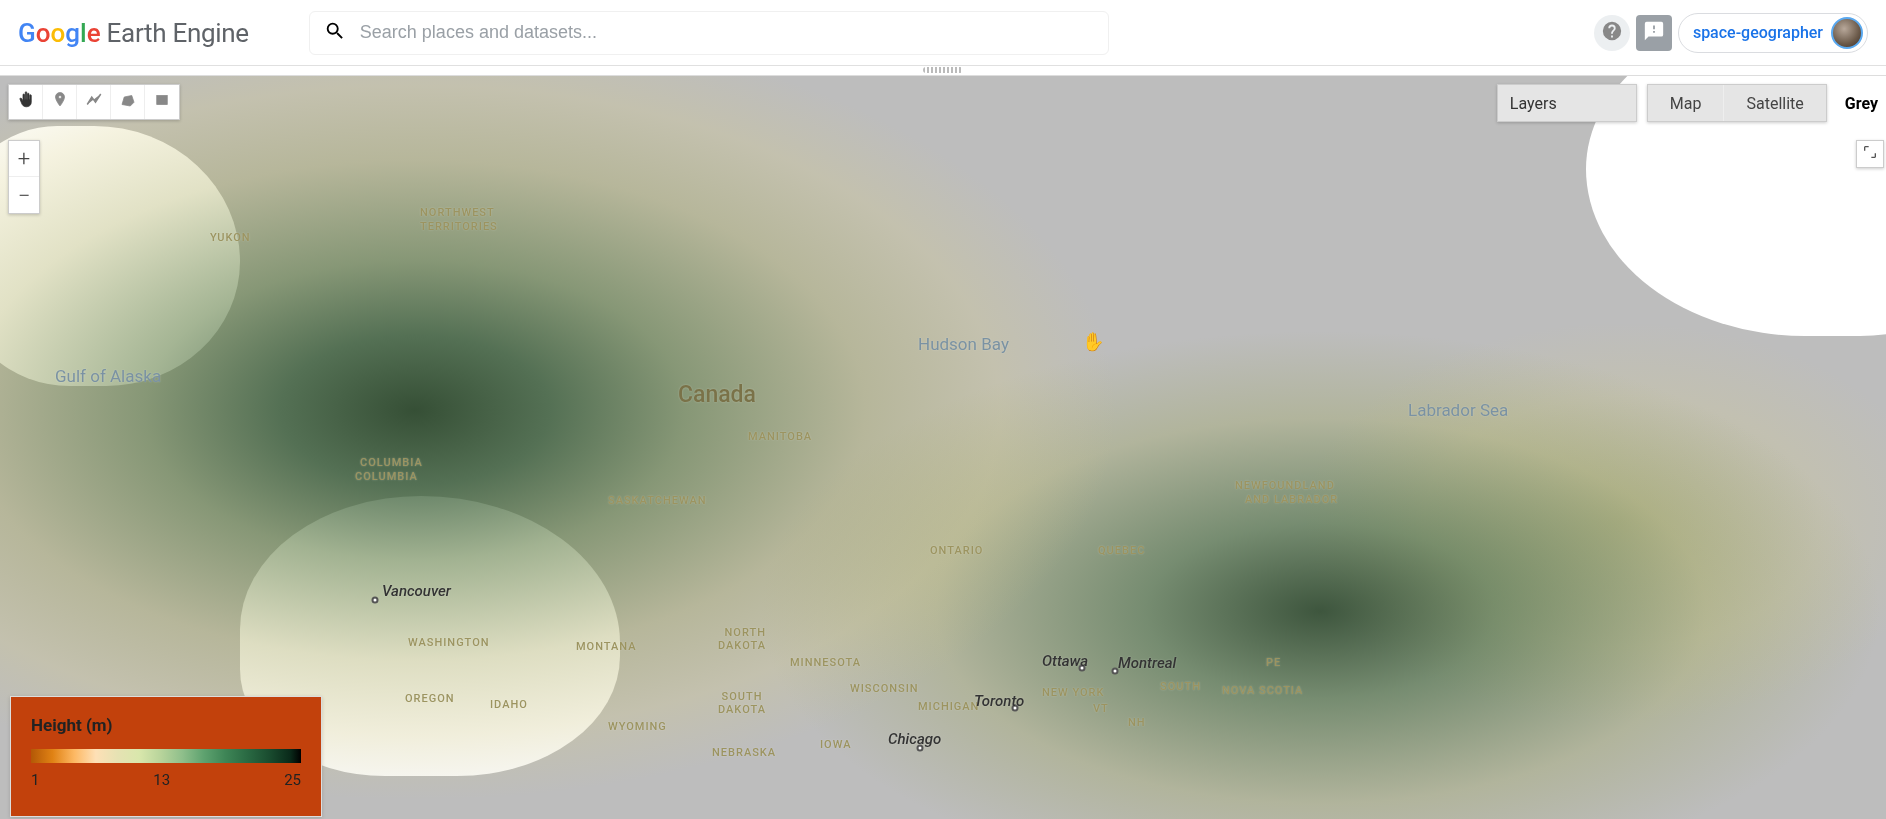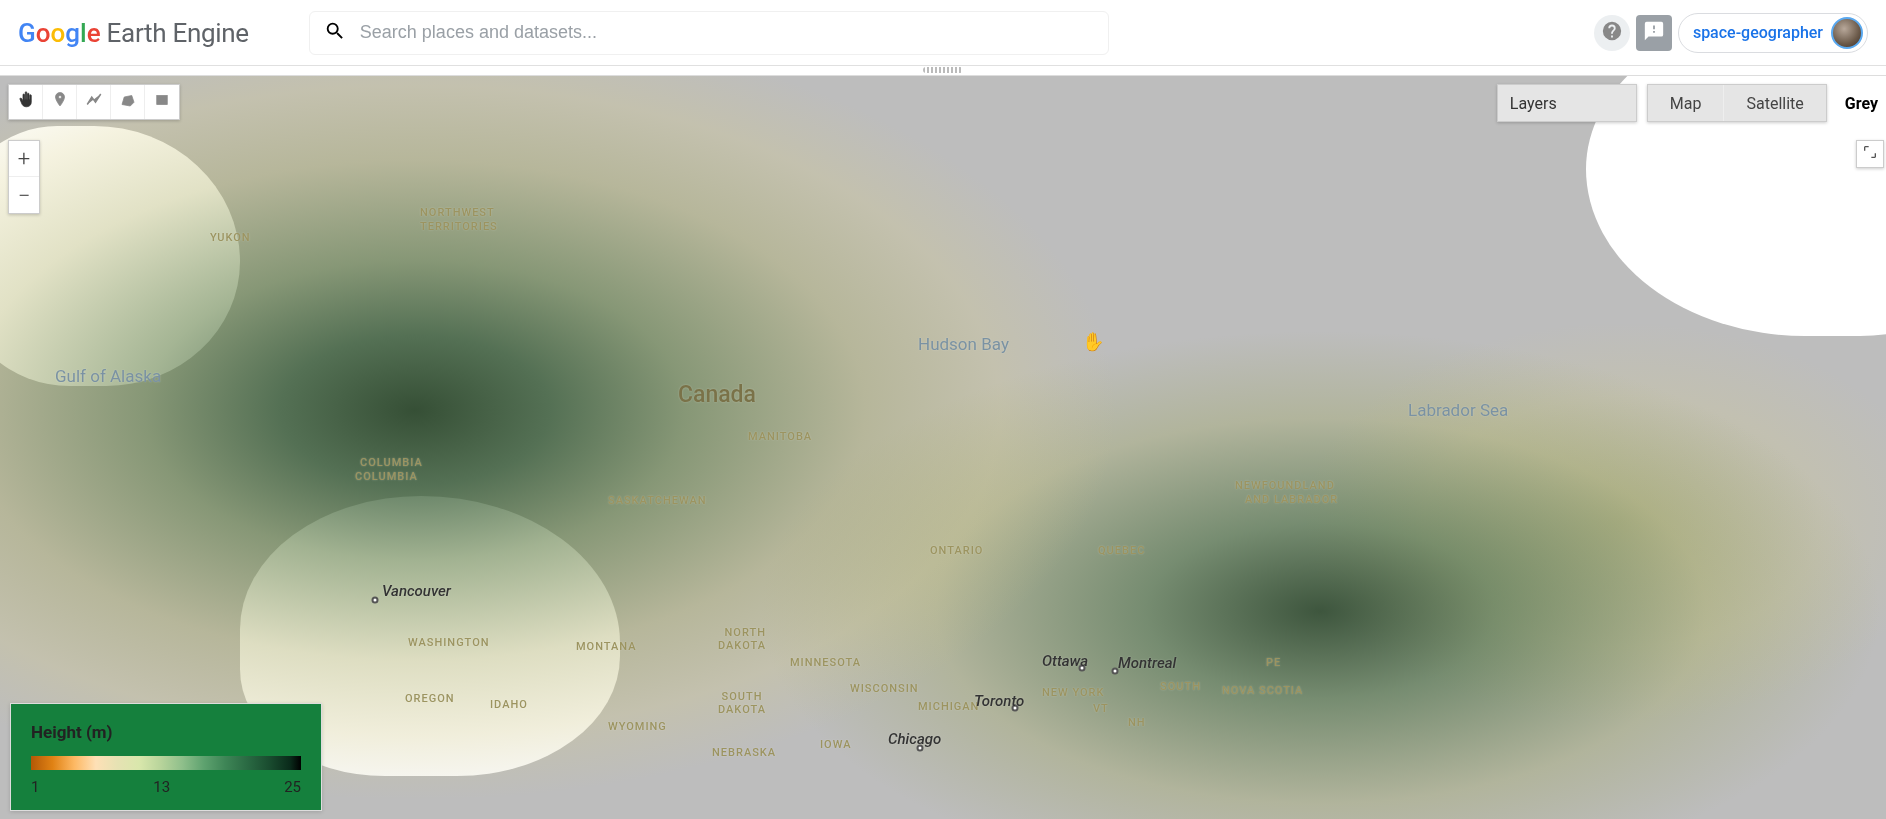--- a/index.html
+++ b/index.html
@@ -153,24 +153,24 @@
   .fullscreen {
     position:absolute; top:64px; right:2px;
     width:28px; height:28px; background:#fff; border:1px solid #ccc;
     box-shadow:0 1px 3px rgba(0,0,0,0.2);
     display:flex; align-items:center; justify-content:center; cursor:pointer;
   }
   .fullscreen svg { width:16px; height:16px; fill:none; stroke:#555; stroke-width:2;}
 
   
   .legend {
-    position:absolute; left:10px; bottom:8px;
-    background:#15803d; border:1px solid #ddd;
+    position:absolute; left:10px; bottom:2px;
+    background:#c2410c; border:1px solid #ddd;
     box-shadow:0 1px 4px rgba(0,0,0,0.15);
-    padding:18px 20px 14px 20px; width:312px;
+    padding:18px 20px 27px 20px; width:312px;
   }
   .legend .title { font-size:17px; font-weight:700; color:#222; margin-bottom:14px; }
   .legend .bar {
     height:14px; width:100%;
     background: linear-gradient(to right,
       #b35806 0%, #e08214 8%, #fdb863 16%, #fee0b6 24%,
       #e6e2b3 32%, #d9e7ac 40%, #b8d49b 48%, #8fbf8b 56%,
       #5ea26f 64%, #3e8556 72%, #2a6a43 80%, #1a4d30 88%, #0a2a1a 96%, #000 100%);
   }
   .legend .ticks {

